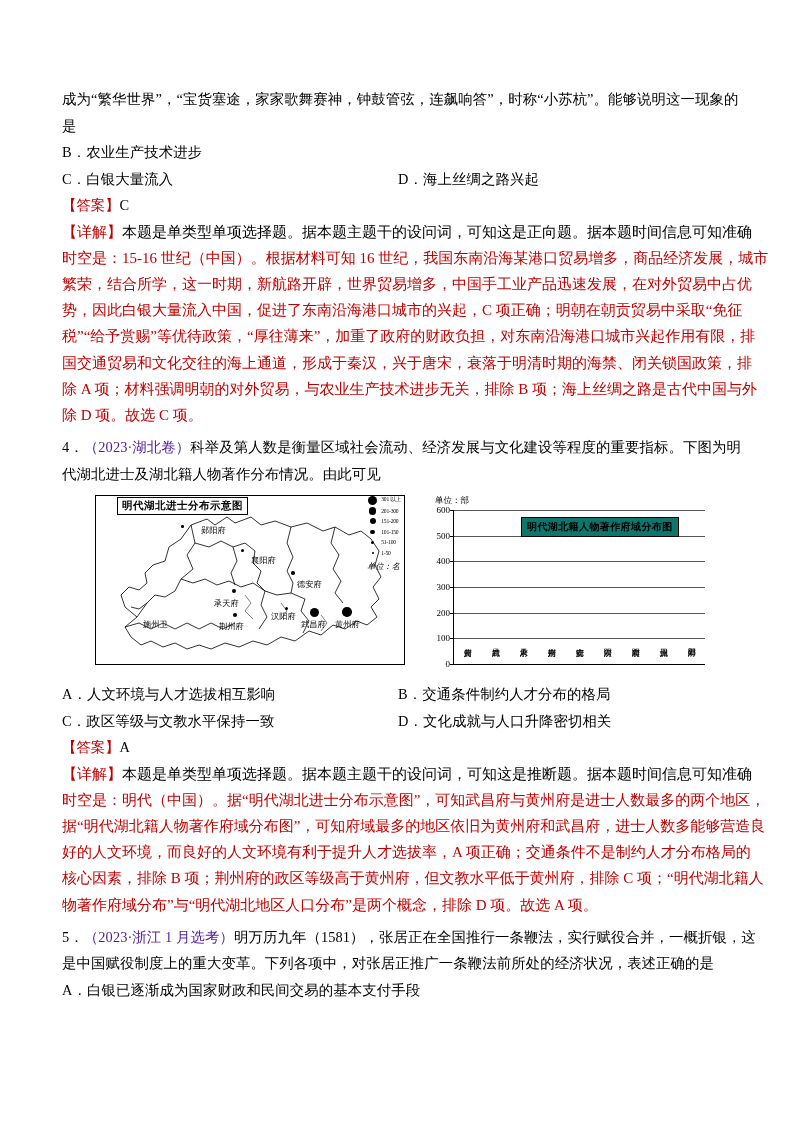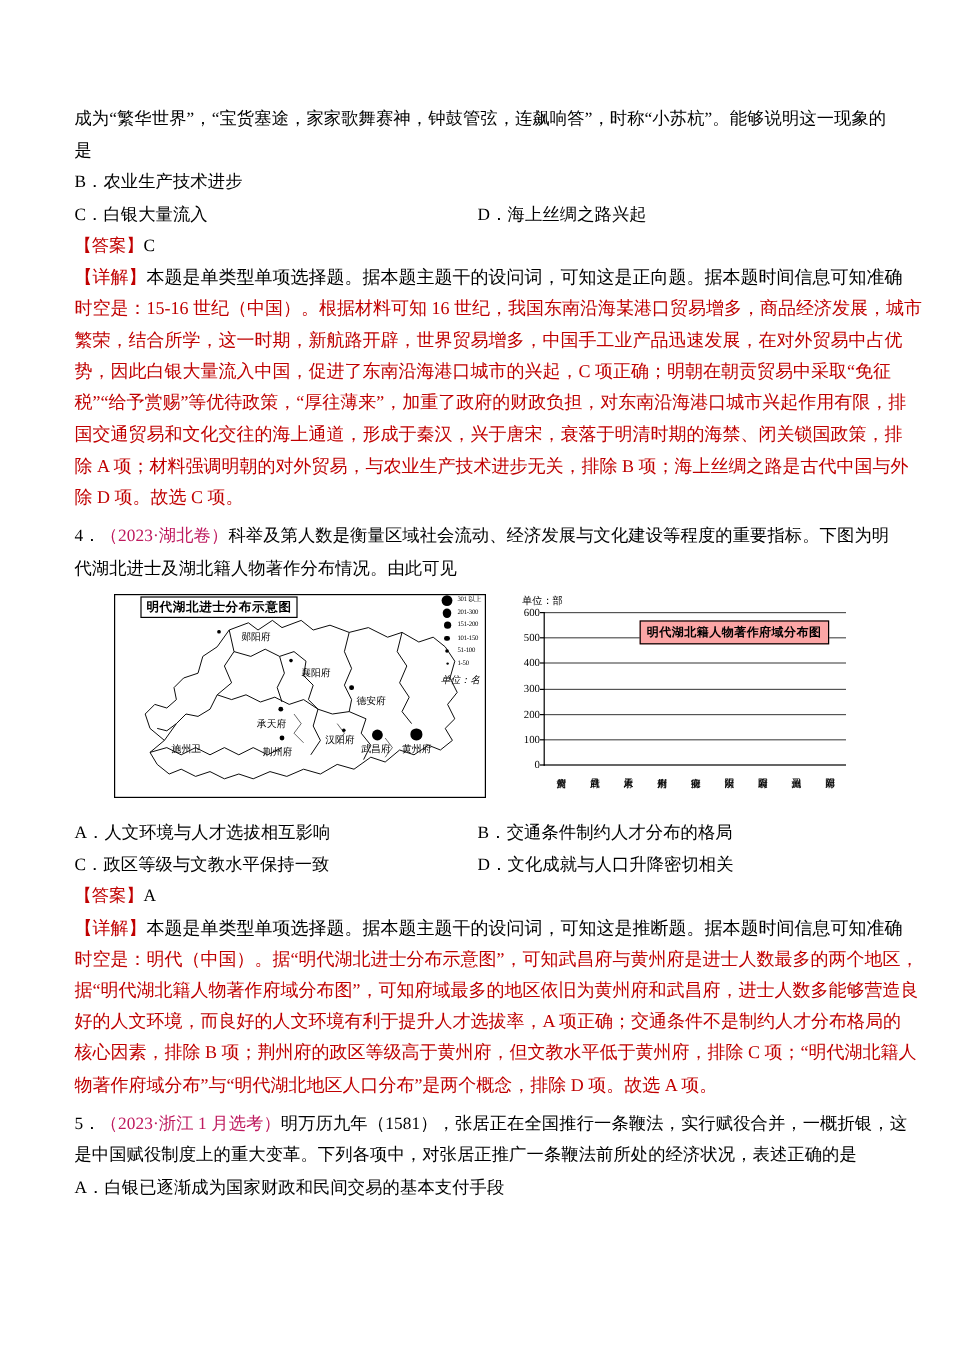--- a/index.html
+++ b/index.html
@@ -23,21 +23,21 @@
 
   
   .opts { display: flex; margin: 0; }
   .opt-a { width: 336px; flex: none; }
   .opt-b { flex: 1; }
   .ansline { color:#c00000; font-size:14.4px; line-height:26.5px; }
   .ansline .bk { color:#000; }
   .detail p { color:#c00000; font-size:15px; line-height:26.2px; margin:0; white-space:nowrap;}
   .detail p .bk { color:#000; }
 
-  .qnum .src { color:#be185d; }
+  .qnum .src { color:#4c1d95; }
 
   
   .figs { display:flex; margin: 8px 0 4px 0; }
 
   
   .mapwrap { width: 310px; height: 170px; position: relative; margin-left:33px;}
   .mapbox { position:absolute; inset:0; border:1px solid #000; }
   .maptitle {
     position:absolute; left:22px; top:2px;
     border:1px solid #000; background:#fff;
@@ -50,36 +50,36 @@
   .legend { position:absolute; right:4px; top:0px; z-index:6; }
   .lgrow { display:flex; align-items:center; height:10.5px; }
   .lgdot { background:#000; border-radius:50%; margin-right:3px; }
   .lgdotwrap { width:14px; display:flex; justify-content:center; }
   .lgtxt { font-size:5.6px; letter-spacing:-0.2px; }
   .lgunit { font-size:8.2px; text-align:left; margin-top:3px;font-style:italic; }
 
   
   .chartwrap { width: 300px; height: 180px; position:relative; margin-left:12px;}
   .unit { font-size:8.5px; position:absolute; left:18px; top:0px;font-family:Liberation Serif, serif; }
-  .plot { position:absolute; left:36px; top:15px; width:252px; height:128px;
+  .plot { position:absolute; left:36px; top:15px; width:252px; height:155px;
           border-left:1.2px solid #000; border-bottom:1.2px solid #000; }
   .gl { position:absolute; left:0; width:100%; height:1px; background:#555; }
   .ytick { position:absolute; right:100%; margin-right:4px; font-size:9px;
            transform:translateY(-50%); white-space:nowrap;}
   .ytickmark { position:absolute; right:100%; width:4px; height:1px; background:#000; }
   .bars { position:absolute; left:0; bottom:0; width:100%; height:100%;
           display:flex; align-items:flex-end; }
   .bslot { flex:1; display:flex; justify-content:center; align-items:flex-end; }
   .bar { width:15px; background:#111; }
   .xlabels { position:absolute; left:36px; top:147px; width:252px; display:flex; }
   .xslot { flex:1; display:flex; justify-content:center; }
   .xlab { font-size:8.2px; writing-mode:vertical-rl; text-orientation:upright;
           line-height:9.5px; letter-spacing:0px; }
-  .charttitle { position:absolute; left:116px; top:22px; border:1px solid #000;
-                background:#fca5a5; font-size:10px; font-weight:bold; padding:2px 5px;
+  .charttitle { position:absolute; left:104px; top:22px; border:1px solid #000;
+                background:#0f766e; font-size:10px; font-weight:bold; padding:2px 5px;
                 letter-spacing:0.4px; z-index:6; }
 </style>
 </head>
 <body>
 
 <div class="page">
 
   <div>
     <div class="ln">成为“繁华世界”，“宝货塞途，家家歌舞赛神，钟鼓管弦，连飙响答”，时称“小苏杭”。能够说明这一现象的</div>
     <div class="ln">是</div>

